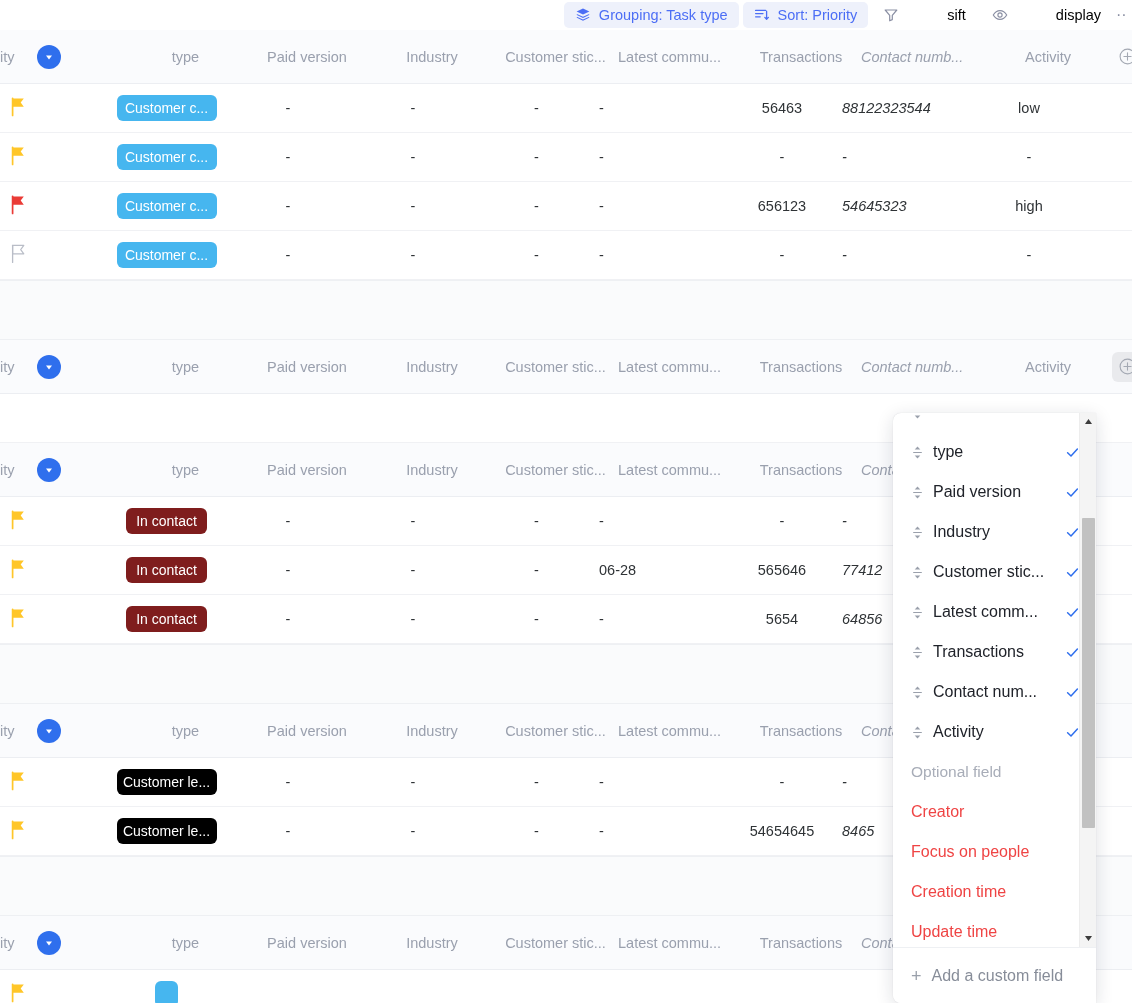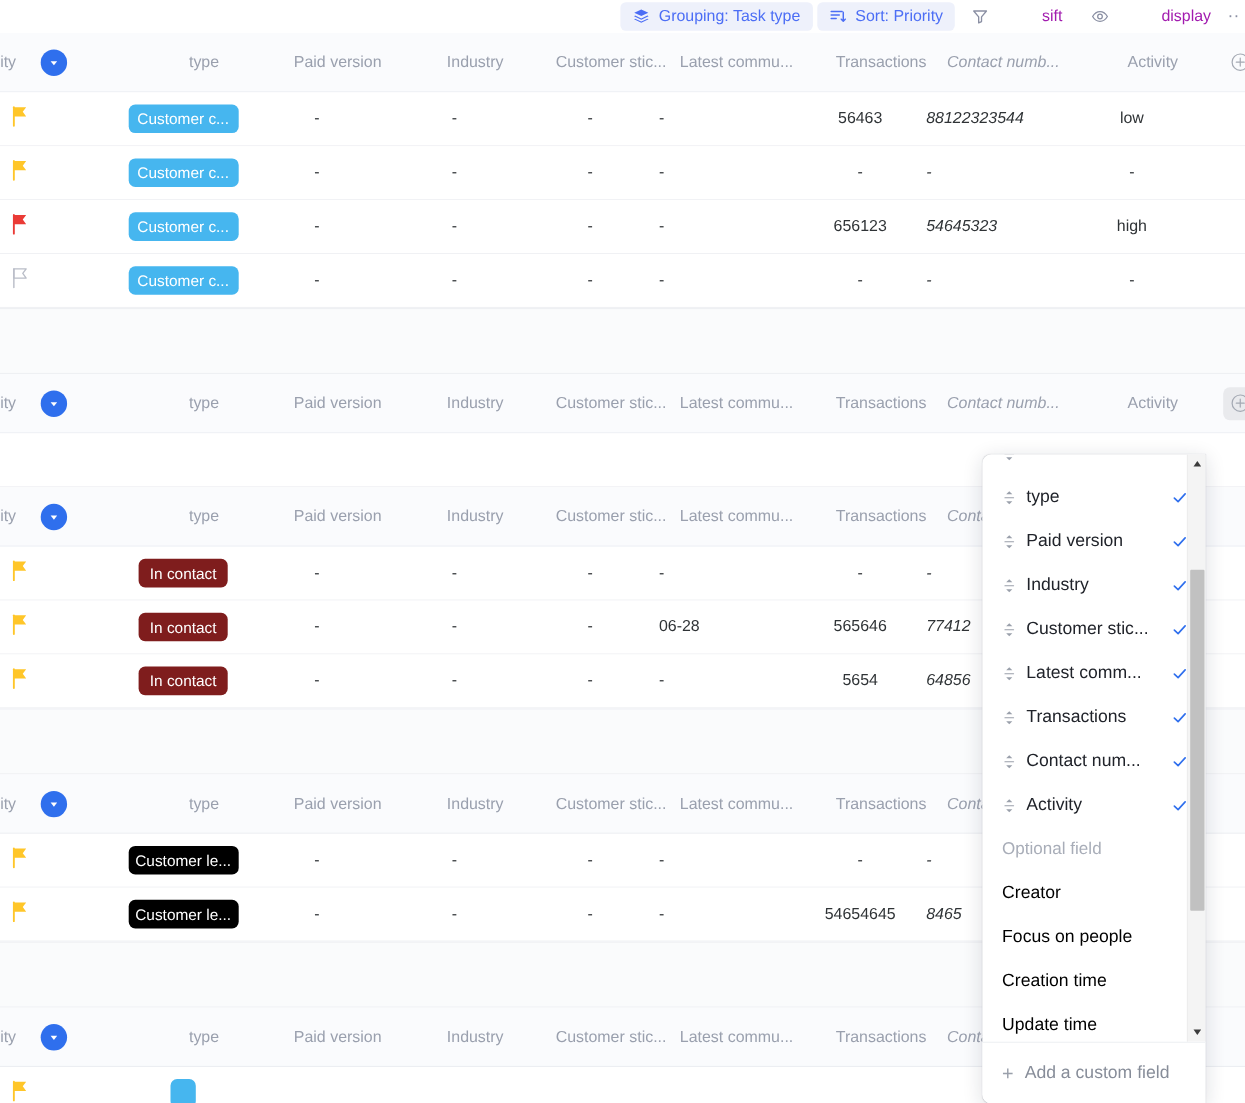--- a/index.html
+++ b/index.html
@@ -17,21 +17,21 @@
     position: absolute; top: 0; left: 0; width: 1132px; height: 30px;
     display: flex; align-items: center; justify-content: flex-end;
     padding-right: 4px; background: #ffffff; gap: 4px;
   }
   .tb-btn {
     display: flex; align-items: center; gap: 8px;
     height: 26px; padding: 0 11px; border-radius: 5px;
     font-size: 14.5px; color: #6b7db3; white-space: nowrap; justify-content: center;
   }
   .tb-btn.active { background: #eef1fb; color: #4c6ef5; }
-  .tb-btn.plain { color: #a21caf; gap: 48px; }
+  .tb-btn.plain { color: #000000; gap: 48px; }
   .tb-ico { display:flex; align-items:center; justify-content:center; width:16px; height:16px; flex:none; }
   .tb-ico svg { display:block; }
   .tb-dots { width: 12px; display:flex; align-items:center; overflow:hidden; color:#8a8fa3; }
 
   
   .grid { position: absolute; left: 0; top: 30px; width: 1132px; }
   .group { width: 1132px; }
   .grp-gap { height: 60px; background: #fafbfc; border-top:1px solid #eef0f3; border-bottom:1px solid #eef0f3;}
 
   .hrow {
@@ -108,21 +108,21 @@
   }
   .dd-item .dd-name { flex: 1 1 auto; white-space: nowrap; overflow: hidden; }
   .handle { width: 12px; height: 16px; flex:none; display:flex; align-items:center; justify-content:center; }
   .check { width: 16px; flex:none; display:flex; align-items:center; justify-content:center; }
   .dd-sec-title {
     height: 40px; display:flex; align-items:center;
     padding: 0 18px; font-size: 15.5px; color: #a8adb8;
   }
   .dd-opt {
     height: 40px; display:flex; align-items:center;
-    padding: 0 18px; font-size: 16px; color: #000000;
+    padding: 0 18px; font-size: 16px; color: #ef4444;
   }
   .dd-footer {
     flex: none; height: 56px;
     border-top: 1px solid #eef0f3;
     display:flex; align-items:center; gap: 10px;
     padding: 0 18px; background:#fff;
     font-size: 16px; color: #878d99;
     position: relative; z-index: 3;
   }
   .dd-footer .pl { font-size: 18px; line-height: 1; color:#9aa0ab; }

